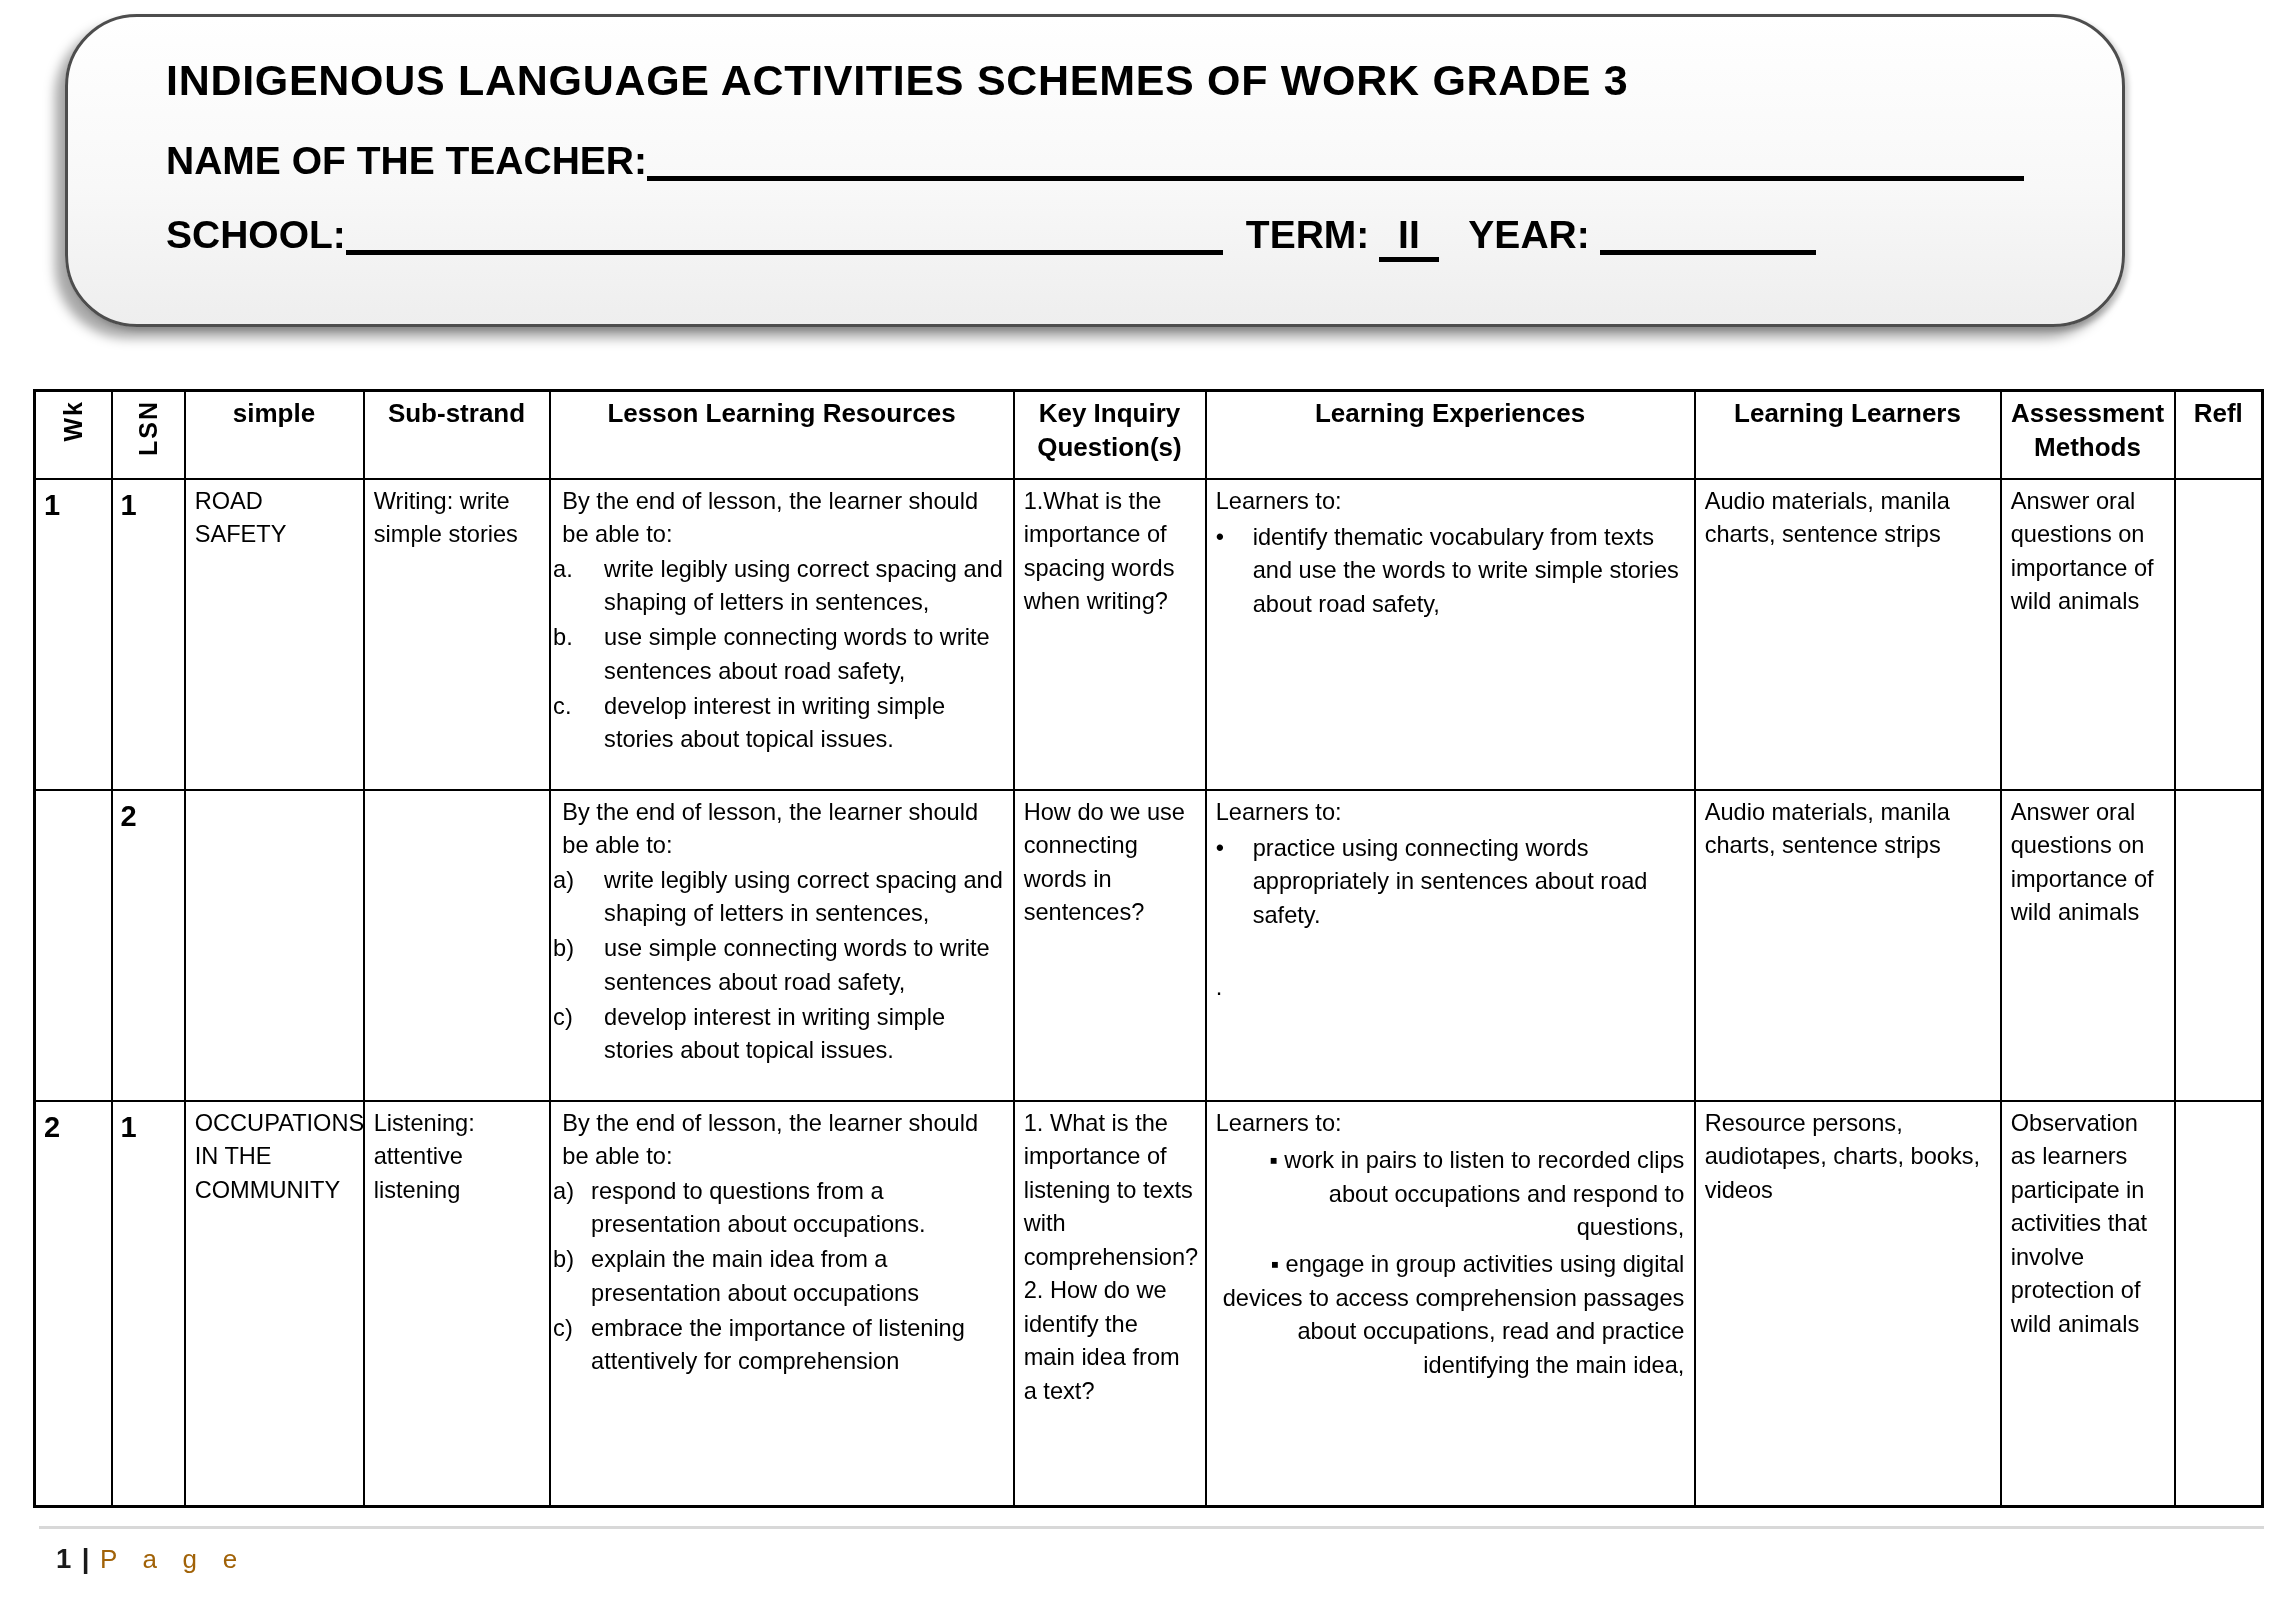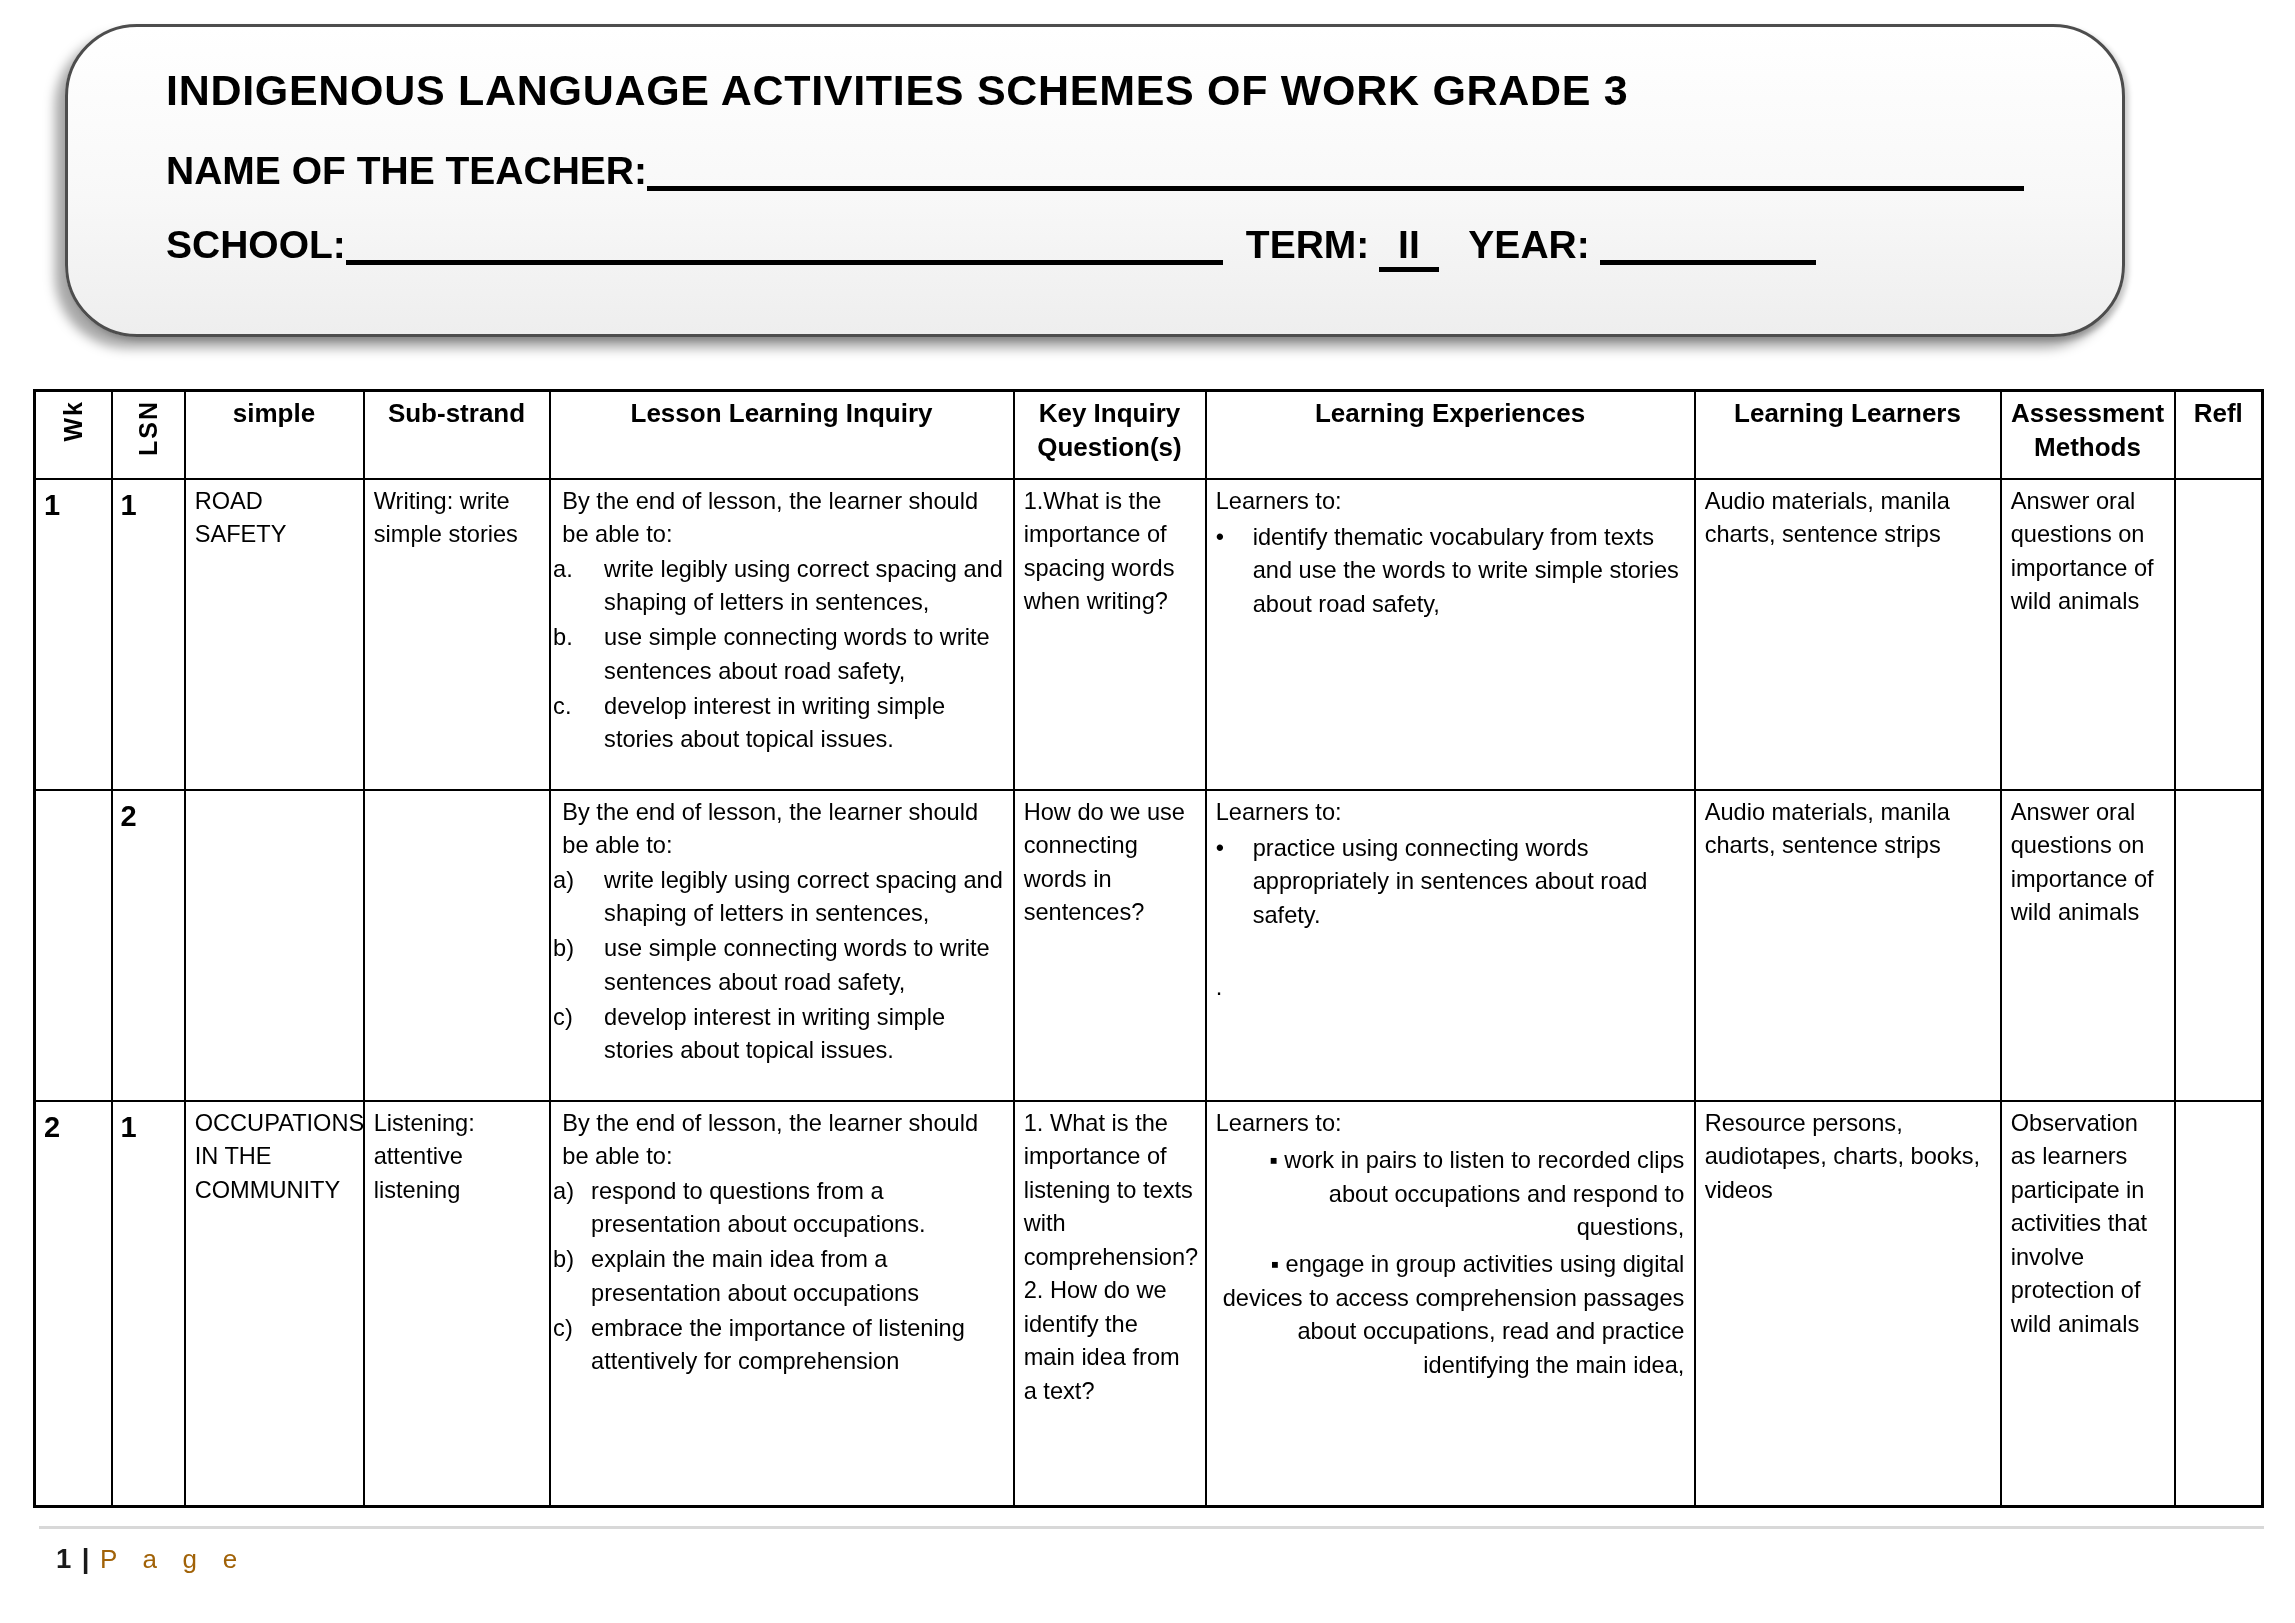--- a/index.html
+++ b/index.html
@@ -2,21 +2,21 @@
 <html style="font-size:10.5px"><head>
 <meta charset="utf-8">
 <style>
   html,body{margin:0;padding:0;}
   body{
     width:2295px;height:1623px;position:relative;background:#ffffff;
     font-family:"Liberation Sans", sans-serif;color:#000;
   }
   
   .title-box{
-    position:absolute;left:65px;top:24px;width:2060px;height:313px;
+    position:absolute;left:65px;top:14px;width:2060px;height:313px;
     box-sizing:border-box;border:3.3px solid #4d4d4d;border-radius:72px;
     background:linear-gradient(180deg,#ffffff 0%,#f8f8f8 55%,#eeeeee 100%);
     box-shadow:-9.2px 10.5px 11.8px rgba(0,0,0,0.35), 3.9px 3.9px 5.2px rgba(0,0,0,0.18);
     padding:30px 98px 0 98px;
   }
   .doc-title{
     font-size:43px;font-weight:900;letter-spacing:0.7px;white-space:nowrap;
     margin-top:9.2px;
   }
   .fill-line{display:flex;align-items:flex-start;font-weight:900;font-size:39px;white-space:nowrap;}
@@ -90,21 +90,21 @@
         <col style="width:174px">
     <col style="width:88px">
   </colgroup>
 
   <tbody>
         <tr style="height:88px">
     <th><span class="vert">Wk</span></th>
     <th><span class="vert">LSN</span></th>
     <th>simple</th>
     <th>Sub-strand</th>
-    <th>Lesson Learning Inquiry</th>
+    <th>Lesson Learning Resources</th>
     <th>Key Inquiry Question(s)</th>
     <th>Learning Experiences</th>
     <th>Learning Learners</th>
     <th>Assessment Methods</th>
     <th>Refl</th>
   </tr>
 
   <tr style="height:311px">
     <td class="num">1</td>
     <td class="num">1</td>

